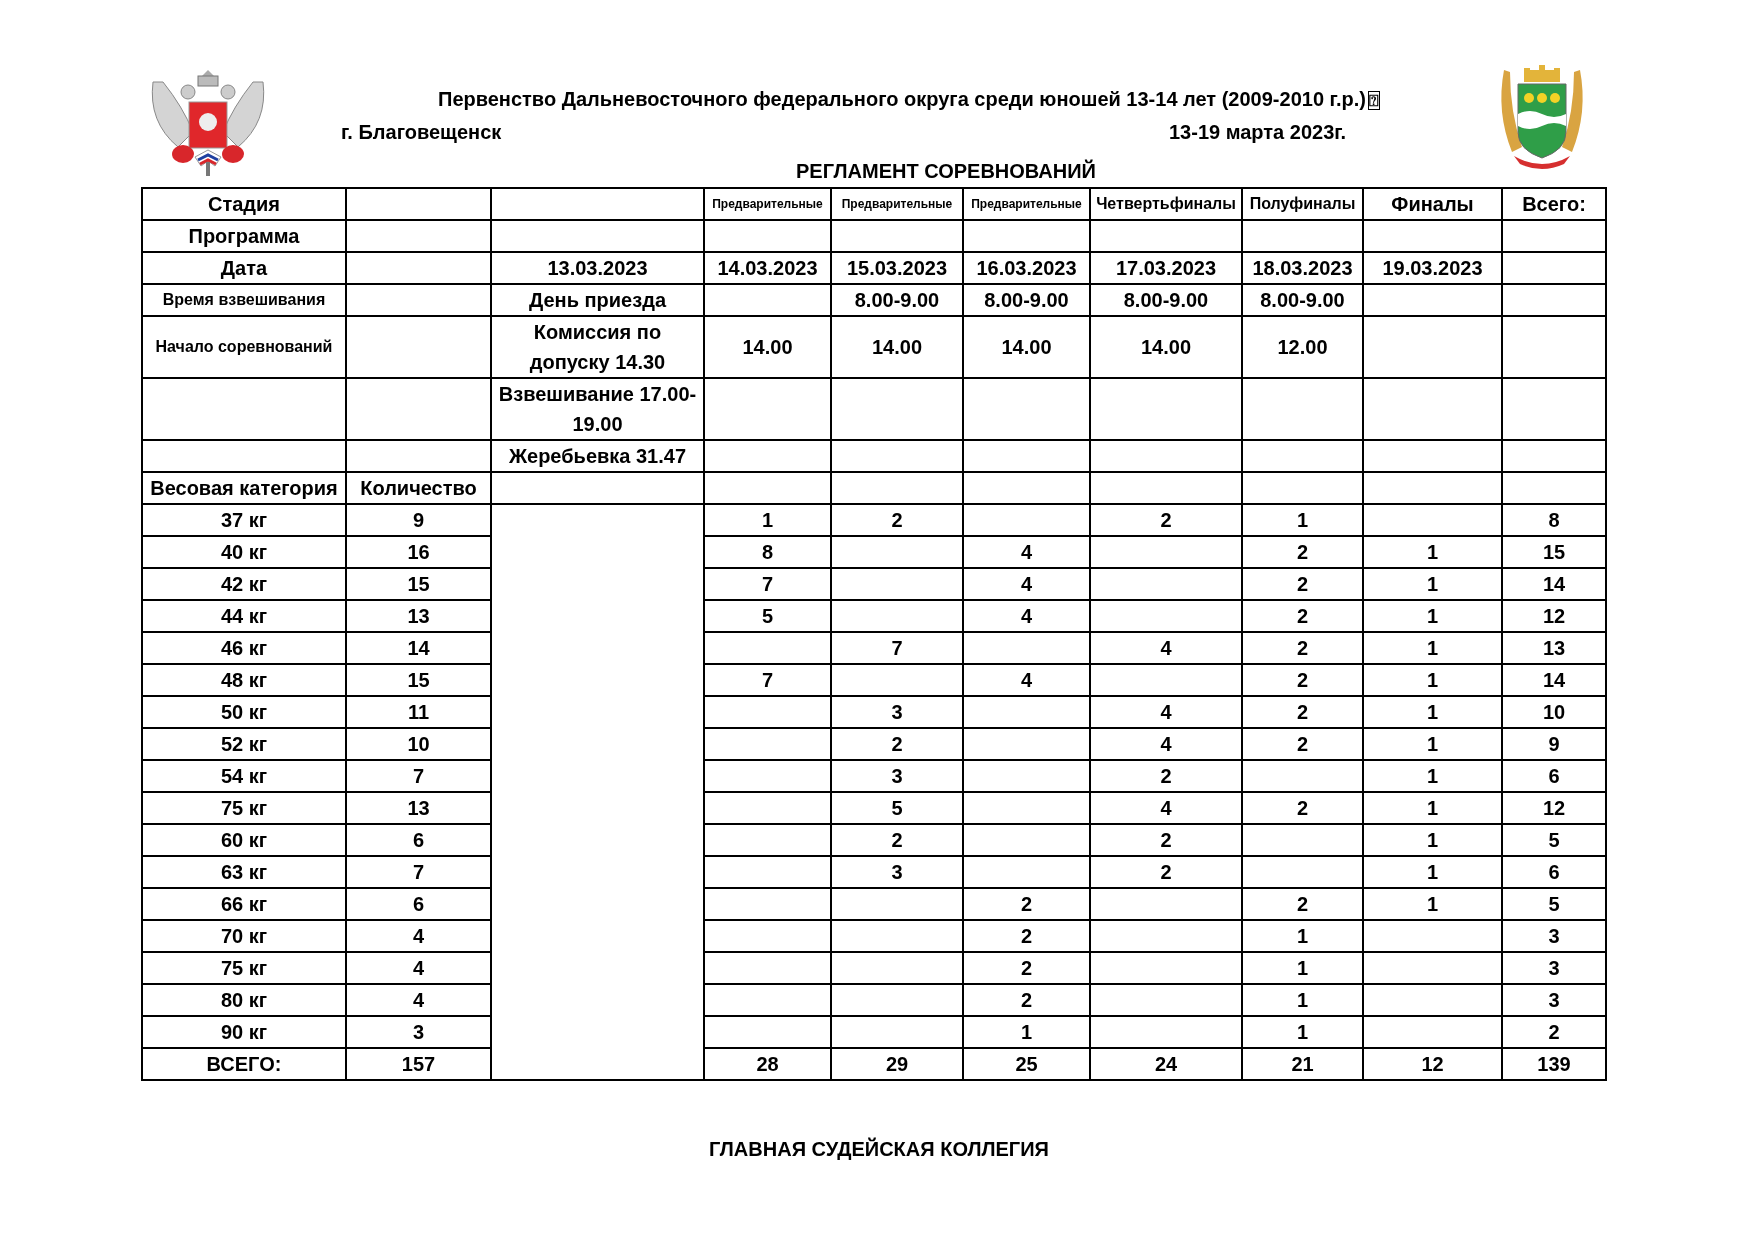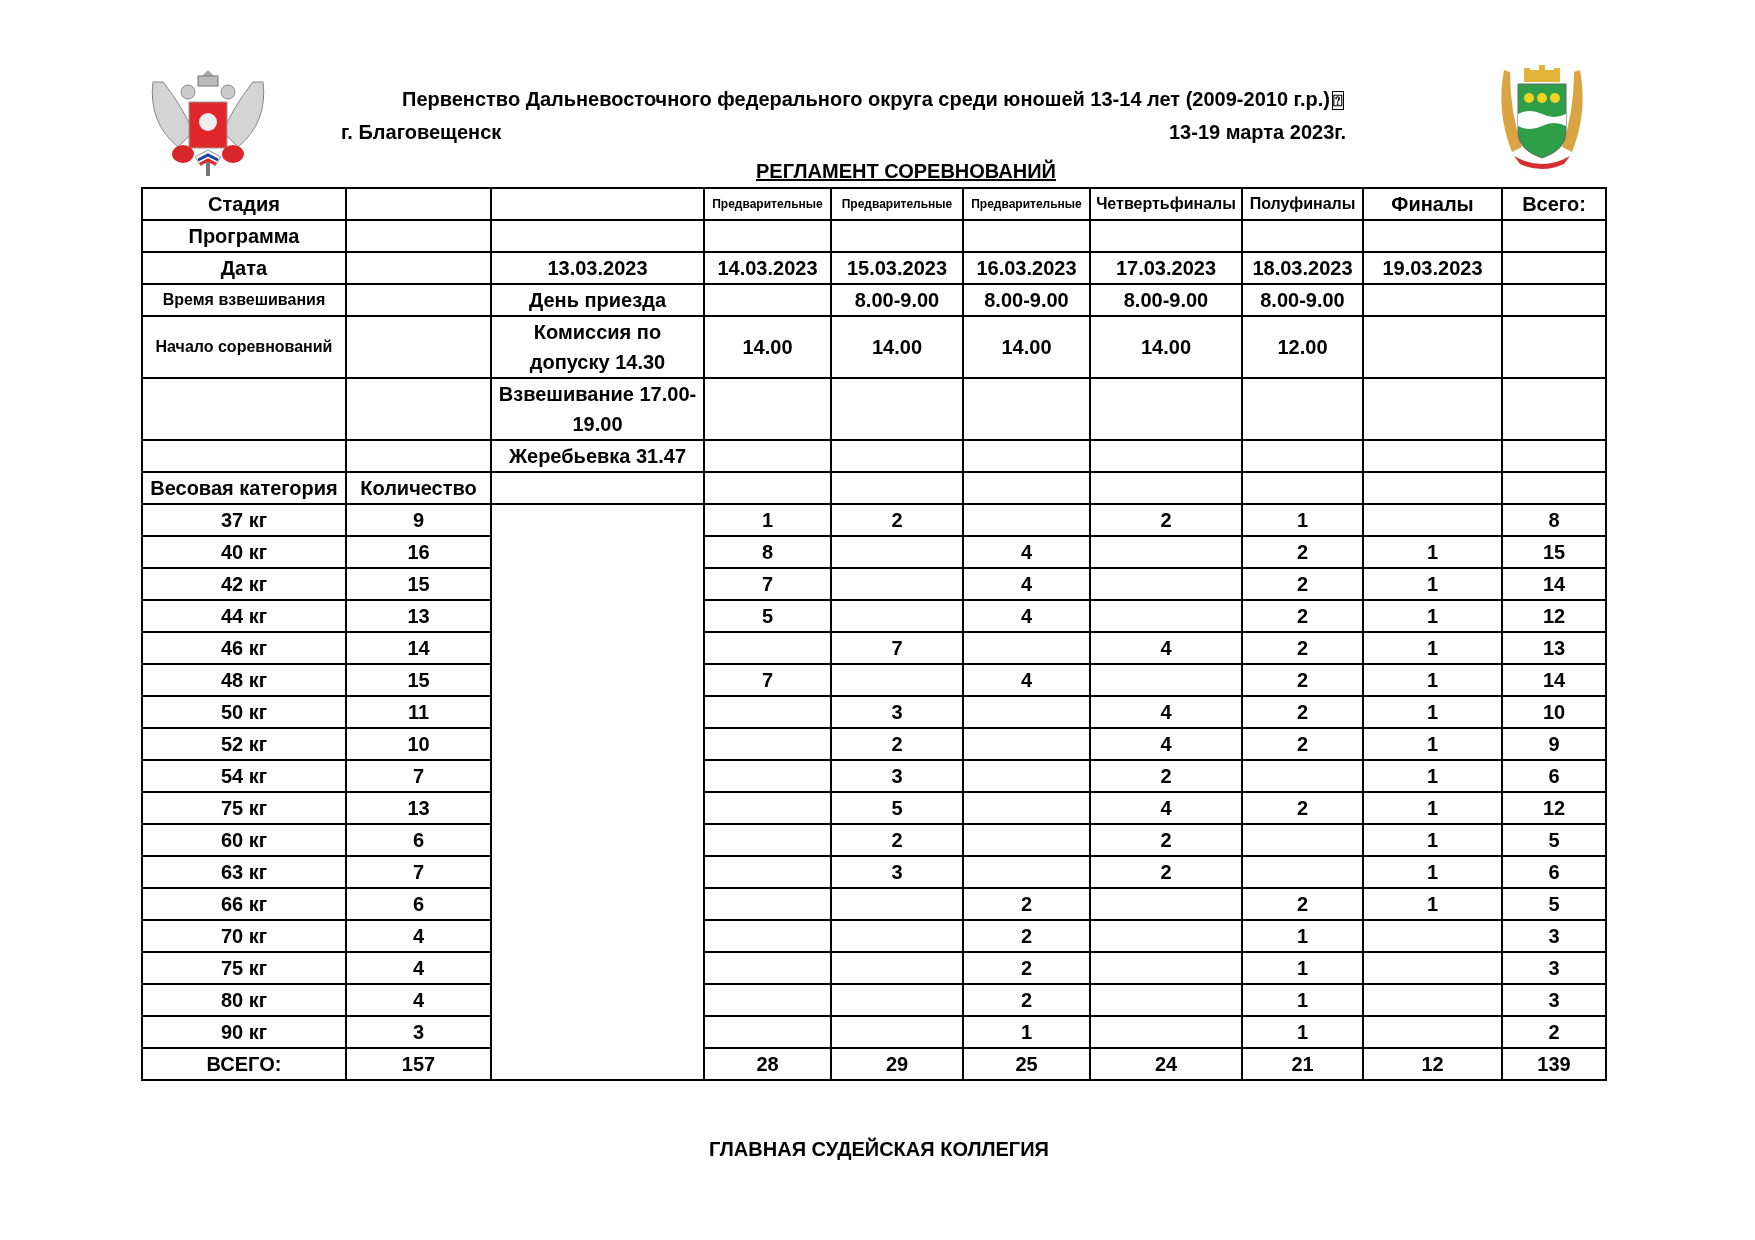--- a/index.html
+++ b/index.html
@@ -44,26 +44,26 @@
     <path d="M88 8 Q96 50 80 90 L70 85 Q82 50 82 10 Z" fill="#d9a441"></path>
     <path d="M26 22 h48 v48 Q74 88 50 96 Q26 88 26 70 z" fill="#2f9e48" stroke="#666"></path>
     <circle cx="37" cy="36" r="5" fill="#f3d226"></circle>
     <circle cx="50" cy="36" r="5" fill="#f3d226"></circle>
     <circle cx="63" cy="36" r="5" fill="#f3d226"></circle>
     <path d="M26 52 Q38 46 50 52 T74 52 V64 Q62 58 50 64 T26 64 Z" fill="#fff"></path>
     <path d="M22 94 Q50 110 78 94 L72 102 Q50 112 28 102 Z" fill="#d62f2f"></path>
   </svg>
 </div>
 
-<div class="abs title" style="left:402px;top:88px;">
+<div class="abs title" style="left:438px;top:88px;">
   <span>Первенство Дальневосточного федерального округа среди юношей 13-14 лет (2009-2010 г.р.)</span><span style="font-size:16px;border:1px solid #000;margin-left:2px;">⍰</span>
 </div>
 <div class="abs title" style="left:341px;top:121px;">г. Благовещенск</div>
 <div class="abs title" style="left:1169px;top:121px;">13-19 марта 2023г.</div>
-<div class="abs title" style="left:756px;top:160px;text-decoration:underline;">РЕГЛАМЕНТ СОРЕВНОВАНИЙ</div>
+<div class="abs title" style="left:796px;top:160px;">РЕГЛАМЕНТ СОРЕВНОВАНИЙ</div>
 
 <table class="reg">
   <colgroup>
     <col style="width:204px">
       <col style="width:145px">
       <col style="width:213px">
       <col style="width:127px">
       <col style="width:132px">
       <col style="width:127px">
       <col style="width:152px">

